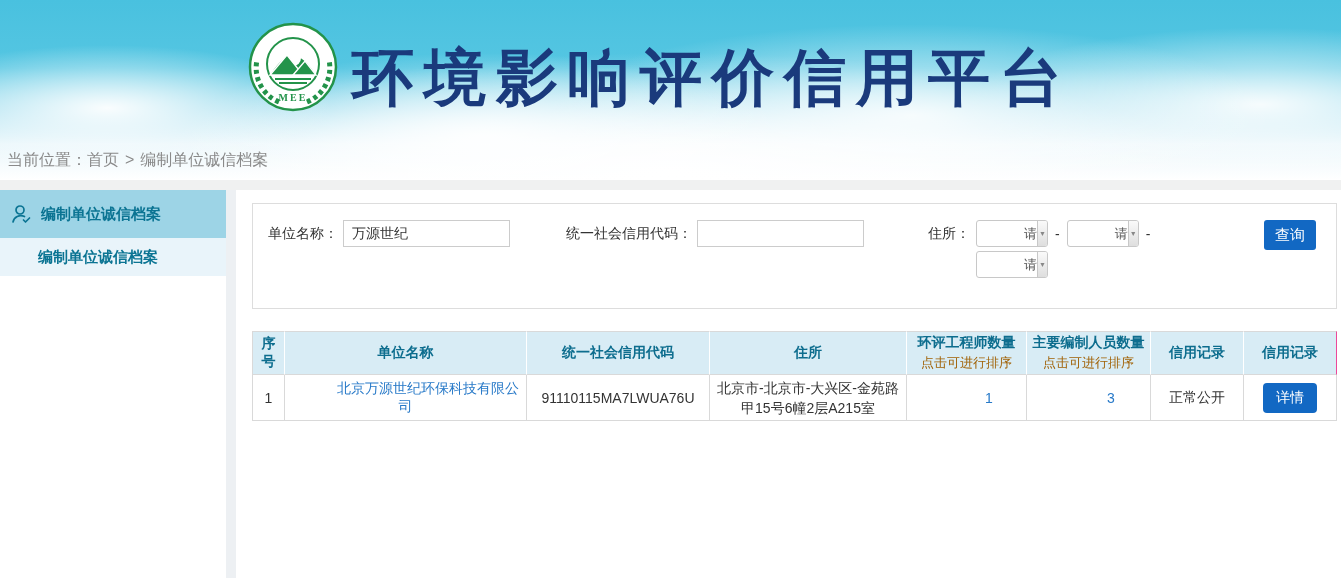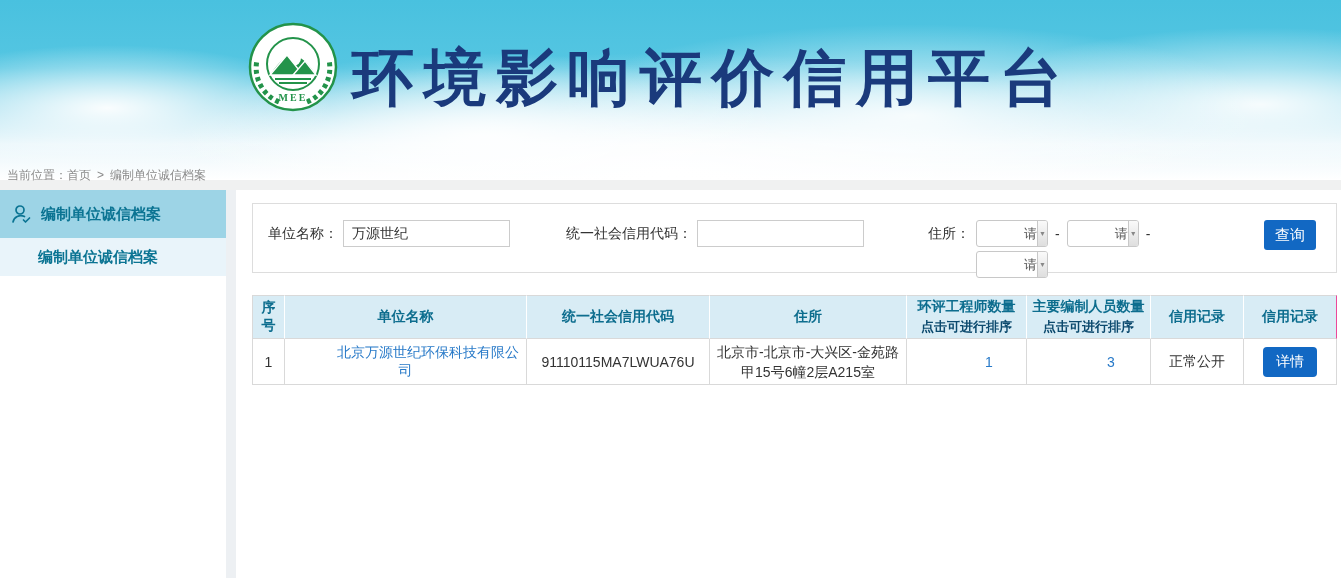--- a/index.html
+++ b/index.html
@@ -12,39 +12,39 @@
       radial-gradient(ellipse 320px 90px at 8% 60%,  rgba(255,255,255,.95), rgba(255,255,255,0) 70%),
       radial-gradient(ellipse 430px 120px at 36% 76%, rgba(255,255,255,.92), rgba(255,255,255,0) 70%),
       radial-gradient(ellipse 520px 130px at 68% 64%, rgba(255,255,255,.85), rgba(255,255,255,0) 70%),
       radial-gradient(ellipse 420px 110px at 94% 58%, rgba(255,255,255,.92), rgba(255,255,255,0) 70%),
       radial-gradient(ellipse 700px 160px at 50% 96%, rgba(255,255,255,1), rgba(255,255,255,0) 75%),
       linear-gradient(180deg,#49c1df 0%,#55c6e2 38%,#9edcee 62%,#e8f6fb 80%,#ffffff 100%);
   }
   .logo { position:absolute; left:248px; top:22px; width:90px; height:90px;font-family:Liberation Serif, serif; }
   .site-title { position:absolute; left:352px; top:36px; font-size:62px; font-weight:bold;
     color:#1a3a7c; letter-spacing:10px; white-space:nowrap; }
-  .breadcrumb { position:absolute; left:7px; top:167px; font-size:12px; color:#8a8a8a;text-align:center; }
+  .breadcrumb { position:absolute; left:7px; top:150px; font-size:16px; color:#8a8a8a;text-align:center; }
   .breadcrumb a { color:#8a8a8a; text-decoration:none; cursor:pointer; }
   .breadcrumb .sep { margin:0 6px; }
 
   .strip { width:100%; height:10px; background:#f0f1f1; }
 
   
   .content { display:flex; width:100%; height:388px; background:#fff; }
   .sidebar { width:226px; flex:0 0 226px; }
   .side-item { display:flex; align-items:center; font-weight:bold; font-size:15px;
     color:#0b7493; cursor:pointer; }
   .side-item.active { height:48px; background:#9dd4e6; padding-left:10px; }
   .side-item.active .mi { margin-right:9px; }
   .side-item.sub { height:38px; background:#e9f4fa; padding-left:38px; }
   .v-divider { width:10px; flex:0 0 10px; background:#edf0f3; }
   .main { flex:1; padding:13px 4px 0 16px; }
 
   
-  .search-panel { border:1px solid #ddd; height:70px; display:flex;
+  .search-panel { border:1px solid #ddd; height:106px; display:flex;
     align-items:flex-start; padding-top:16px; background:#fff; }
   .search-panel label { font-size:14px; color:#333; line-height:27px; white-space:nowrap; }
   .lbl1 { margin-left:15px; } .lbl2 { margin-left:56px; } .lbl3 { margin-left:64px; }
   .txt { width:167px; height:27px; border:1px solid #ccc; margin-left:5px;
     padding:0 8px; font-size:14px; color:#333; outline:none; }
   .dd-col { display:flex; flex-direction:column; gap:4px; margin-left:6px; }
   .dd-row { display:flex; align-items:center; gap:7px; }
   .dropdown { width:72px; height:27px; border:1px solid #c8c8c8; border-radius:3px;
     display:flex; overflow:hidden; background:#fff; cursor:pointer;padding-left:40px; }
   .dd-text { flex:1; font-size:13px; color:#555; line-height:25px; padding-left:7px; }
@@ -61,21 +61,21 @@
     table-layout:fixed; }
   .data-table th { background:#d8ecf5; color:#0d6d8e; font-size:14px; font-weight:bold;
     height:42px; border-right:1px solid #fff; border-top:1px solid #d9d9d9;
     border-bottom:1px solid #d9d9d9; text-align:center; vertical-align:middle; padding:2px 4px; }
   .data-table th:first-child { border-left:1px solid #d9d9d9; }
   .data-table th:last-child { border-right:1px solid #ec4899; }
   .data-table td { background:#fff; height:46px; border-right:1px solid #d9d9d9;
     border-bottom:1px solid #d9d9d9; text-align:center; vertical-align:middle;
     font-size:14px; color:#333; padding:2px 6px; }
   .data-table td:first-child { border-left:1px solid #d9d9d9; }
-  .sort-hint { display:block; color:#0c4a6e; font-size:13px; font-weight:bold;
+  .sort-hint { display:block; color:#a16207; font-size:13px; font-weight:normal;
     margin-top:2px; cursor:pointer; }
   .w1{width:33px;} .w2{width:242px;} .w3{width:183px;} .w4{width:197px;}
   .w5{width:120px;} .w6{width:124px;} .w7{width:93px;}
   .link { color:#2779c8; text-decoration:none; cursor:pointer;margin-left:45px; }
   .code-cell { font-size:15px; color:#444; }
   .addr-cell { font-size:14px; color:#444; line-height:20px; }
   .detail-btn { background:#1268c3; color:#fff; border:none; border-radius:4px;
     font-size:14px; padding:6px 13px; cursor:pointer; }
 </style>
 </head>

